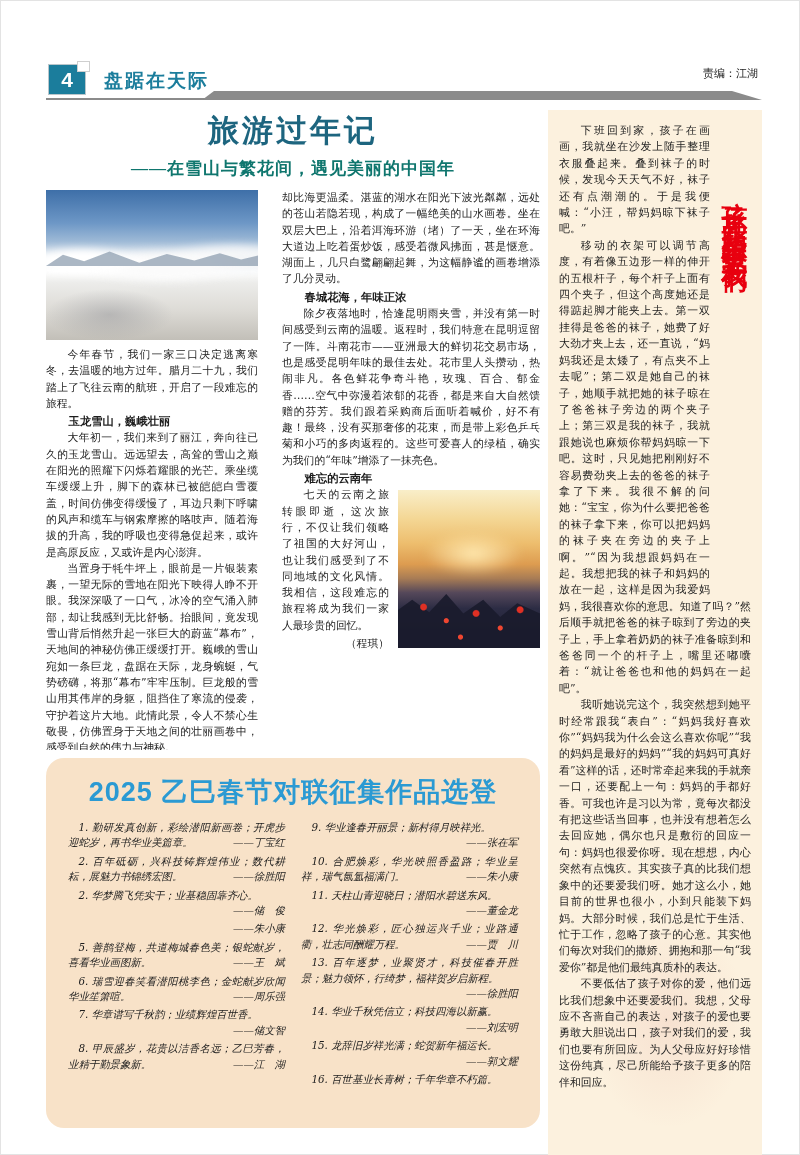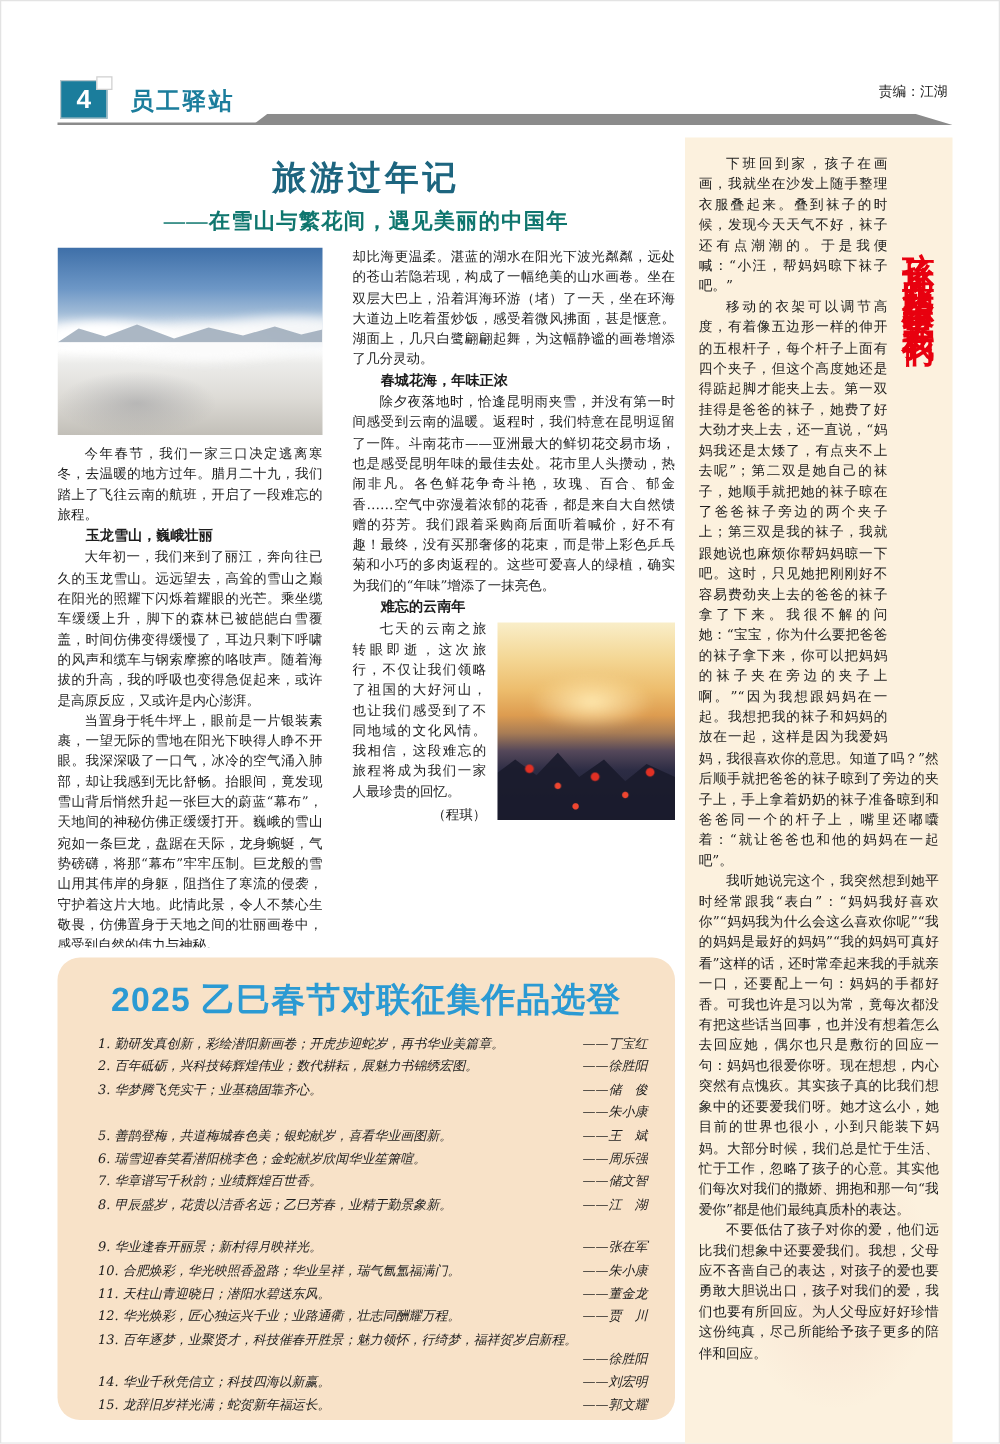--- a/index.html
+++ b/index.html
@@ -30,21 +30,21 @@
   }
   .header-rule { position:absolute; left:0; width:160px; bottom:0; height:2px; background:#8b8b8b; }
 
   
   .content { display:flex; margin:10px 38px 0 46px; }
   .left-region { width:494px; }
   .sidebar { width:214px; margin-left:8px; }
 
   
   .article-title { text-align:center; color:#1d657f; font-family:"Liberation Serif",serif;
-    font-weight:bold; font-size:27px; letter-spacing:3px; margin-top:14px; }
+    font-weight:bold; font-size:31px; letter-spacing:3px; margin-top:0; }
   .article-subtitle { text-align:center; color:#0f766e; font-family:"Liberation Serif",serif;
     font-weight:bold; font-size:17px; letter-spacing:1px; margin-top:5px; }
   .cols { display:flex; margin-top:10px; height:560px; overflow:hidden; }
   .col1 { width:212px; }
   .col2 { flex:1; margin-left:24px; }
   .cols p { font-size:10.8px; line-height:16.3px; text-align:justify; }
   .cols p.indent { text-indent:2em; }
   .cols h3 { font-family:"Liberation Sans",sans-serif; font-size:11.3px; font-weight:bold;
     text-indent:2em; line-height:16.3px; margin:1px 0; }
   .byline { text-align:right !important; padding-right:10px; margin-top:2px; }
@@ -76,21 +76,21 @@
       radial-gradient(circle 4px at 55% 62%, #e03024 70%, rgba(224,48,36,0)),
       radial-gradient(circle 3px at 72% 78%, #ef4630 70%, rgba(224,48,36,0)),
       radial-gradient(circle 4px at 86% 58%, #e03024 70%, rgba(224,48,36,0)),
       radial-gradient(circle 3px at 44% 88%, #ef4630 70%, rgba(224,48,36,0)); }
 
   
   .couplets { margin-top:8px; height:370px; background:#f8e2c8; border-radius:18px;
     padding:16px 22px 10px; overflow:hidden; }
   .couplets-title { text-align:center; color:#2b9ad3; font-family:"Liberation Sans",sans-serif;
     font-weight:900; font-size:27px; letter-spacing:1px; margin-bottom:10px; }
-  .clist { display:flex; gap:16px;flex-direction:column; }
+  .clist { display:flex; gap:16px; }
   .clist > div { flex:1; }
   .citem { font-size:10.4px; line-height:15.4px; font-style:italic; text-align:justify;
     text-indent:1em; margin-bottom:3px; }
   .citem::after { content:""; display:block; clear:both; }
   .cauthor { float:right; white-space:nowrap; }
 
   
   .sidebar { background:#fcf1de; height:1148px; padding:13px 11px 10px; overflow:hidden; position:relative; }
   .sidebar::after { content:""; position:absolute; right:14px; bottom:130px; width:160px; height:210px;
     background:radial-gradient(closest-side, rgba(215,130,125,.14), rgba(215,130,125,0)); pointer-events:none; }
@@ -111,21 +111,21 @@
 </head>
 <body>
 
 <div class="page">
 
   <div class="header">
     <div class="pagenum-box">
       <span>4</span>
       <span class="pagenum-notch"></span>
     </div>
-    <div class="section-title">员工驿站</div>
+    <div class="section-title">盘踞在天际</div>
     <div class="editor-credit">责编：江湖</div>
     <div class="header-rule"></div>
     <div class="header-bar"></div>
   </div>
 
   <div class="content">
 
     <div class="left-region">
       <h1 class="article-title">旅游过年记</h1>
       <h2 class="article-subtitle">——在雪山与繁花间，遇见美丽的中国年</h2>
@@ -157,21 +157,21 @@
           <p class="byline">（程琪）</p>
         </div>
       </div>
 
       <div class="couplets">
         <h2 class="couplets-title">2025 乙巳春节对联征集作品选登</h2>
         <div class="clist">
           <div>
             <div class="citem"><span>1. 勤研发真创新，彩绘潜阳新画卷；开虎步迎蛇岁，再书华业美篇章。</span><span class="cauthor">——丁宝红</span></div>
             <div class="citem"><span>2. 百年砥砺，兴科技铸辉煌伟业；数代耕耘，展魅力书锦绣宏图。</span><span class="cauthor">——徐胜阳</span></div>
-            <div class="citem"><span>3. 华梦腾飞凭实干；业基稳固靠齐心。</span><span class="cauthor">——储　俊</span></div>
+            <div class="citem"><span>2. 华梦腾飞凭实干；业基稳固靠齐心。</span><span class="cauthor">——储　俊</span></div>
             <div class="citem"><span class="cauthor">——朱小康</span></div>
             <div class="citem"><span>5. 善鹊登梅，共道梅城春色美；银蛇献岁，喜看华业画图新。</span><span class="cauthor">——王　斌</span></div>
             <div class="citem"><span>6. 瑞雪迎春笑看潜阳桃李色；金蛇献岁欣闻华业笙箫喧。</span><span class="cauthor">——周乐强</span></div>
             <div class="citem"><span>7. 华章谱写千秋韵；业绩辉煌百世香。</span><span class="cauthor">——储文智</span></div>
             <div class="citem"><span>8. 甲辰盛岁，花贵以洁香名远；乙巳芳春，业精于勤景象新。</span><span class="cauthor">——江　湖</span></div>
           </div>
           <div>
             <div class="citem"><span>9. 华业逢春开丽景；新村得月映祥光。</span><span class="cauthor">——张在军</span></div>
             <div class="citem"><span>10. 合肥焕彩，华光映照香盈路；华业呈祥，瑞气氤氲福满门。</span><span class="cauthor">——朱小康</span></div>
             <div class="citem"><span>11. 天柱山青迎晓日；潜阳水碧送东风。</span><span class="cauthor">——董金龙</span></div>

